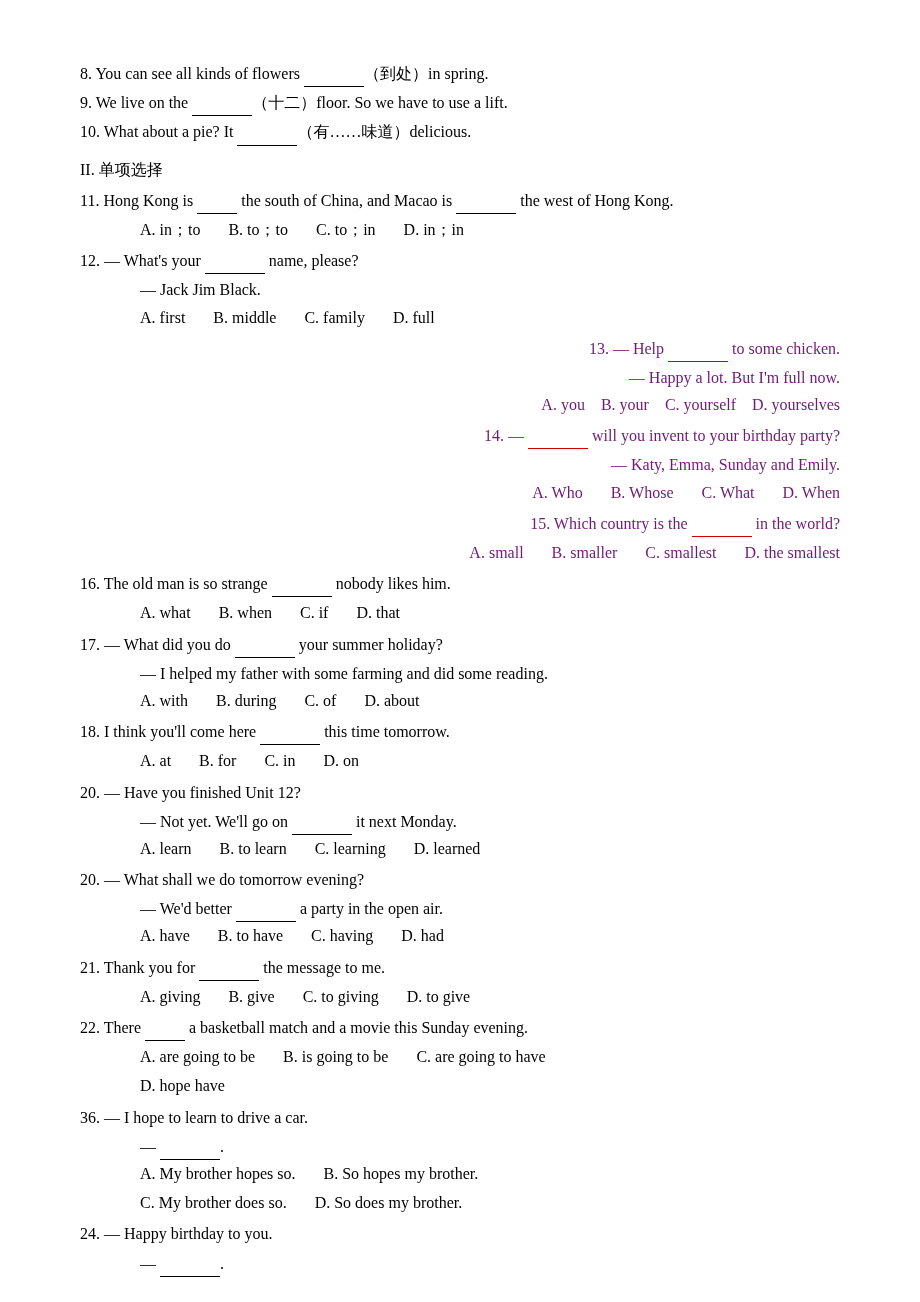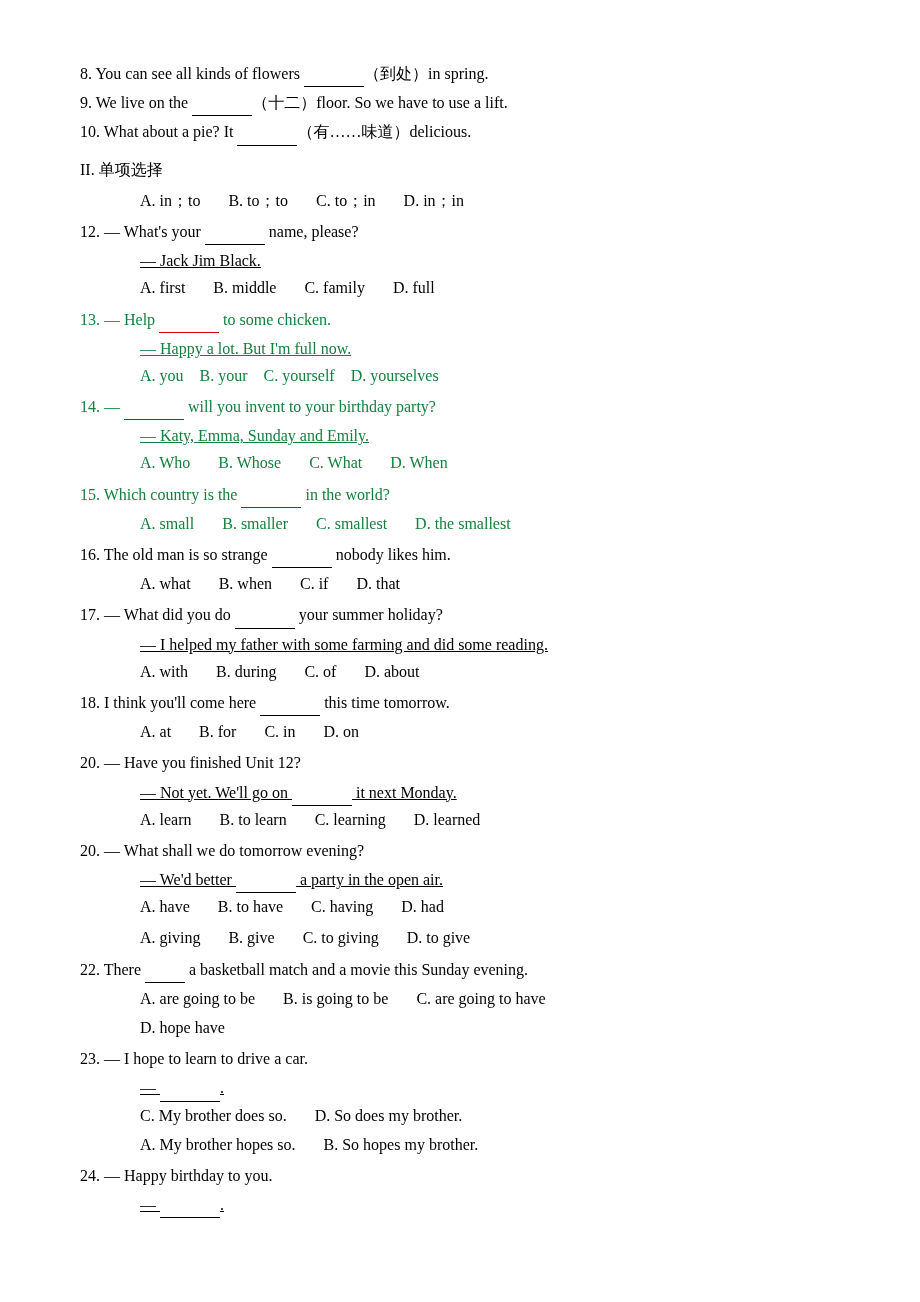--- a/index.html
+++ b/index.html
@@ -17,21 +17,22 @@
       padding: 60px 80px;
       line-height: 1.7;
     }
     .section {
       margin-bottom: 4px;
     }
     .line {
       margin-bottom: 2px;
     }
     .red {
-      color: #15803d;
+      color: #701a75;
+      text-align: right;
     }
     .blank {
       display: inline-block;
       border-bottom: 1px solid #000;
       min-width: 60px;
       vertical-align: bottom;
     }
     .blank-short {
       display: inline-block;
       border-bottom: 1px solid #000;
@@ -43,21 +44,20 @@
       margin-bottom: 4px;
       margin-top: 10px;
     }
     .options {
       margin-left: 60px;
       margin-bottom: 2px;
       font-family: Liberation Serif, serif;
     }
     .indent {
       margin-left: 60px;
-      text-decoration: underline;
     }
   </style>
 </head>
 <body>
 
 <div>
 
   <div class="section">
     <div class="line">
       <span>8. You can see all kinds of flowers <span class="blank"></span>（到处）in spring.</span>
@@ -68,20 +68,23 @@
     <div class="line">
       <span>10. What about a pie? It <span class="blank"></span>（有……味道）delicious.</span>
     </div>
   </div>
 
   <div class="section-title">
     <span>II.  单项选择</span>
   </div>
 
   <div class="section">
+    <div class="line">
+      11. Hong Kong is <span class="blank-short"></span> the south of China, and Macao is <span class="blank"></span> the west of Hong Kong.
+    </div>
     <div class="options">
       A. in；to &nbsp;&nbsp;&nbsp;&nbsp;&nbsp; B. to；to &nbsp;&nbsp;&nbsp;&nbsp;&nbsp; C. to；in &nbsp;&nbsp;&nbsp;&nbsp;&nbsp; D. in；in
     </div>
   </div>
 
   <div class="section">
     <div class="line">
       12. — What's your <span class="blank"></span> name, please?
     </div>
     <div class="indent">
@@ -173,50 +176,53 @@
     </div>
     <div class="indent">
       — We'd better <span class="blank"></span> a party in the open air.
     </div>
     <div class="options">
       A. have &nbsp;&nbsp;&nbsp;&nbsp;&nbsp; B. to have &nbsp;&nbsp;&nbsp;&nbsp;&nbsp; C. having &nbsp;&nbsp;&nbsp;&nbsp;&nbsp; D. had
     </div>
   </div>
 
   <div class="section">
+    <div class="line">
+      21. Thank you for <span class="blank"></span> the message to me.
+    </div>
     <div class="options">
       A. giving &nbsp;&nbsp;&nbsp;&nbsp;&nbsp; B. give &nbsp;&nbsp;&nbsp;&nbsp;&nbsp; C. to giving &nbsp;&nbsp;&nbsp;&nbsp;&nbsp; D. to give
     </div>
   </div>
 
   <div class="section">
     <div class="line">
       22. There <span class="blank-short"></span> a basketball match and a movie this Sunday evening.
     </div>
     <div class="options">
       A. are going to be &nbsp;&nbsp;&nbsp;&nbsp;&nbsp; B. is going to be &nbsp;&nbsp;&nbsp;&nbsp;&nbsp; C. are going to have
     </div>
     <div class="options">
       D. hope have
     </div>
   </div>
 
   <div class="section">
     <div class="line">
-      23. — I hope to learn to drive a car.
+      36. — I hope to learn to drive a car.
     </div>
     <div class="indent">
       — <span class="blank"></span>.
     </div>
     <div class="options">
+      A. My brother hopes so. &nbsp;&nbsp;&nbsp;&nbsp;&nbsp; B. So hopes my brother.
+    </div>
+    <div class="options">
       C. My brother does so. &nbsp;&nbsp;&nbsp;&nbsp;&nbsp; D. So does my brother.
     </div>
-    <div class="options">
-      A. My brother hopes so. &nbsp;&nbsp;&nbsp;&nbsp;&nbsp; B. So hopes my brother.
-    </div>
   </div>
 
   <div class="section">
     <div class="line">
       24. — Happy birthday to you.
     </div>
     <div class="indent">
       — <span class="blank"></span>.
     </div>
   </div>

